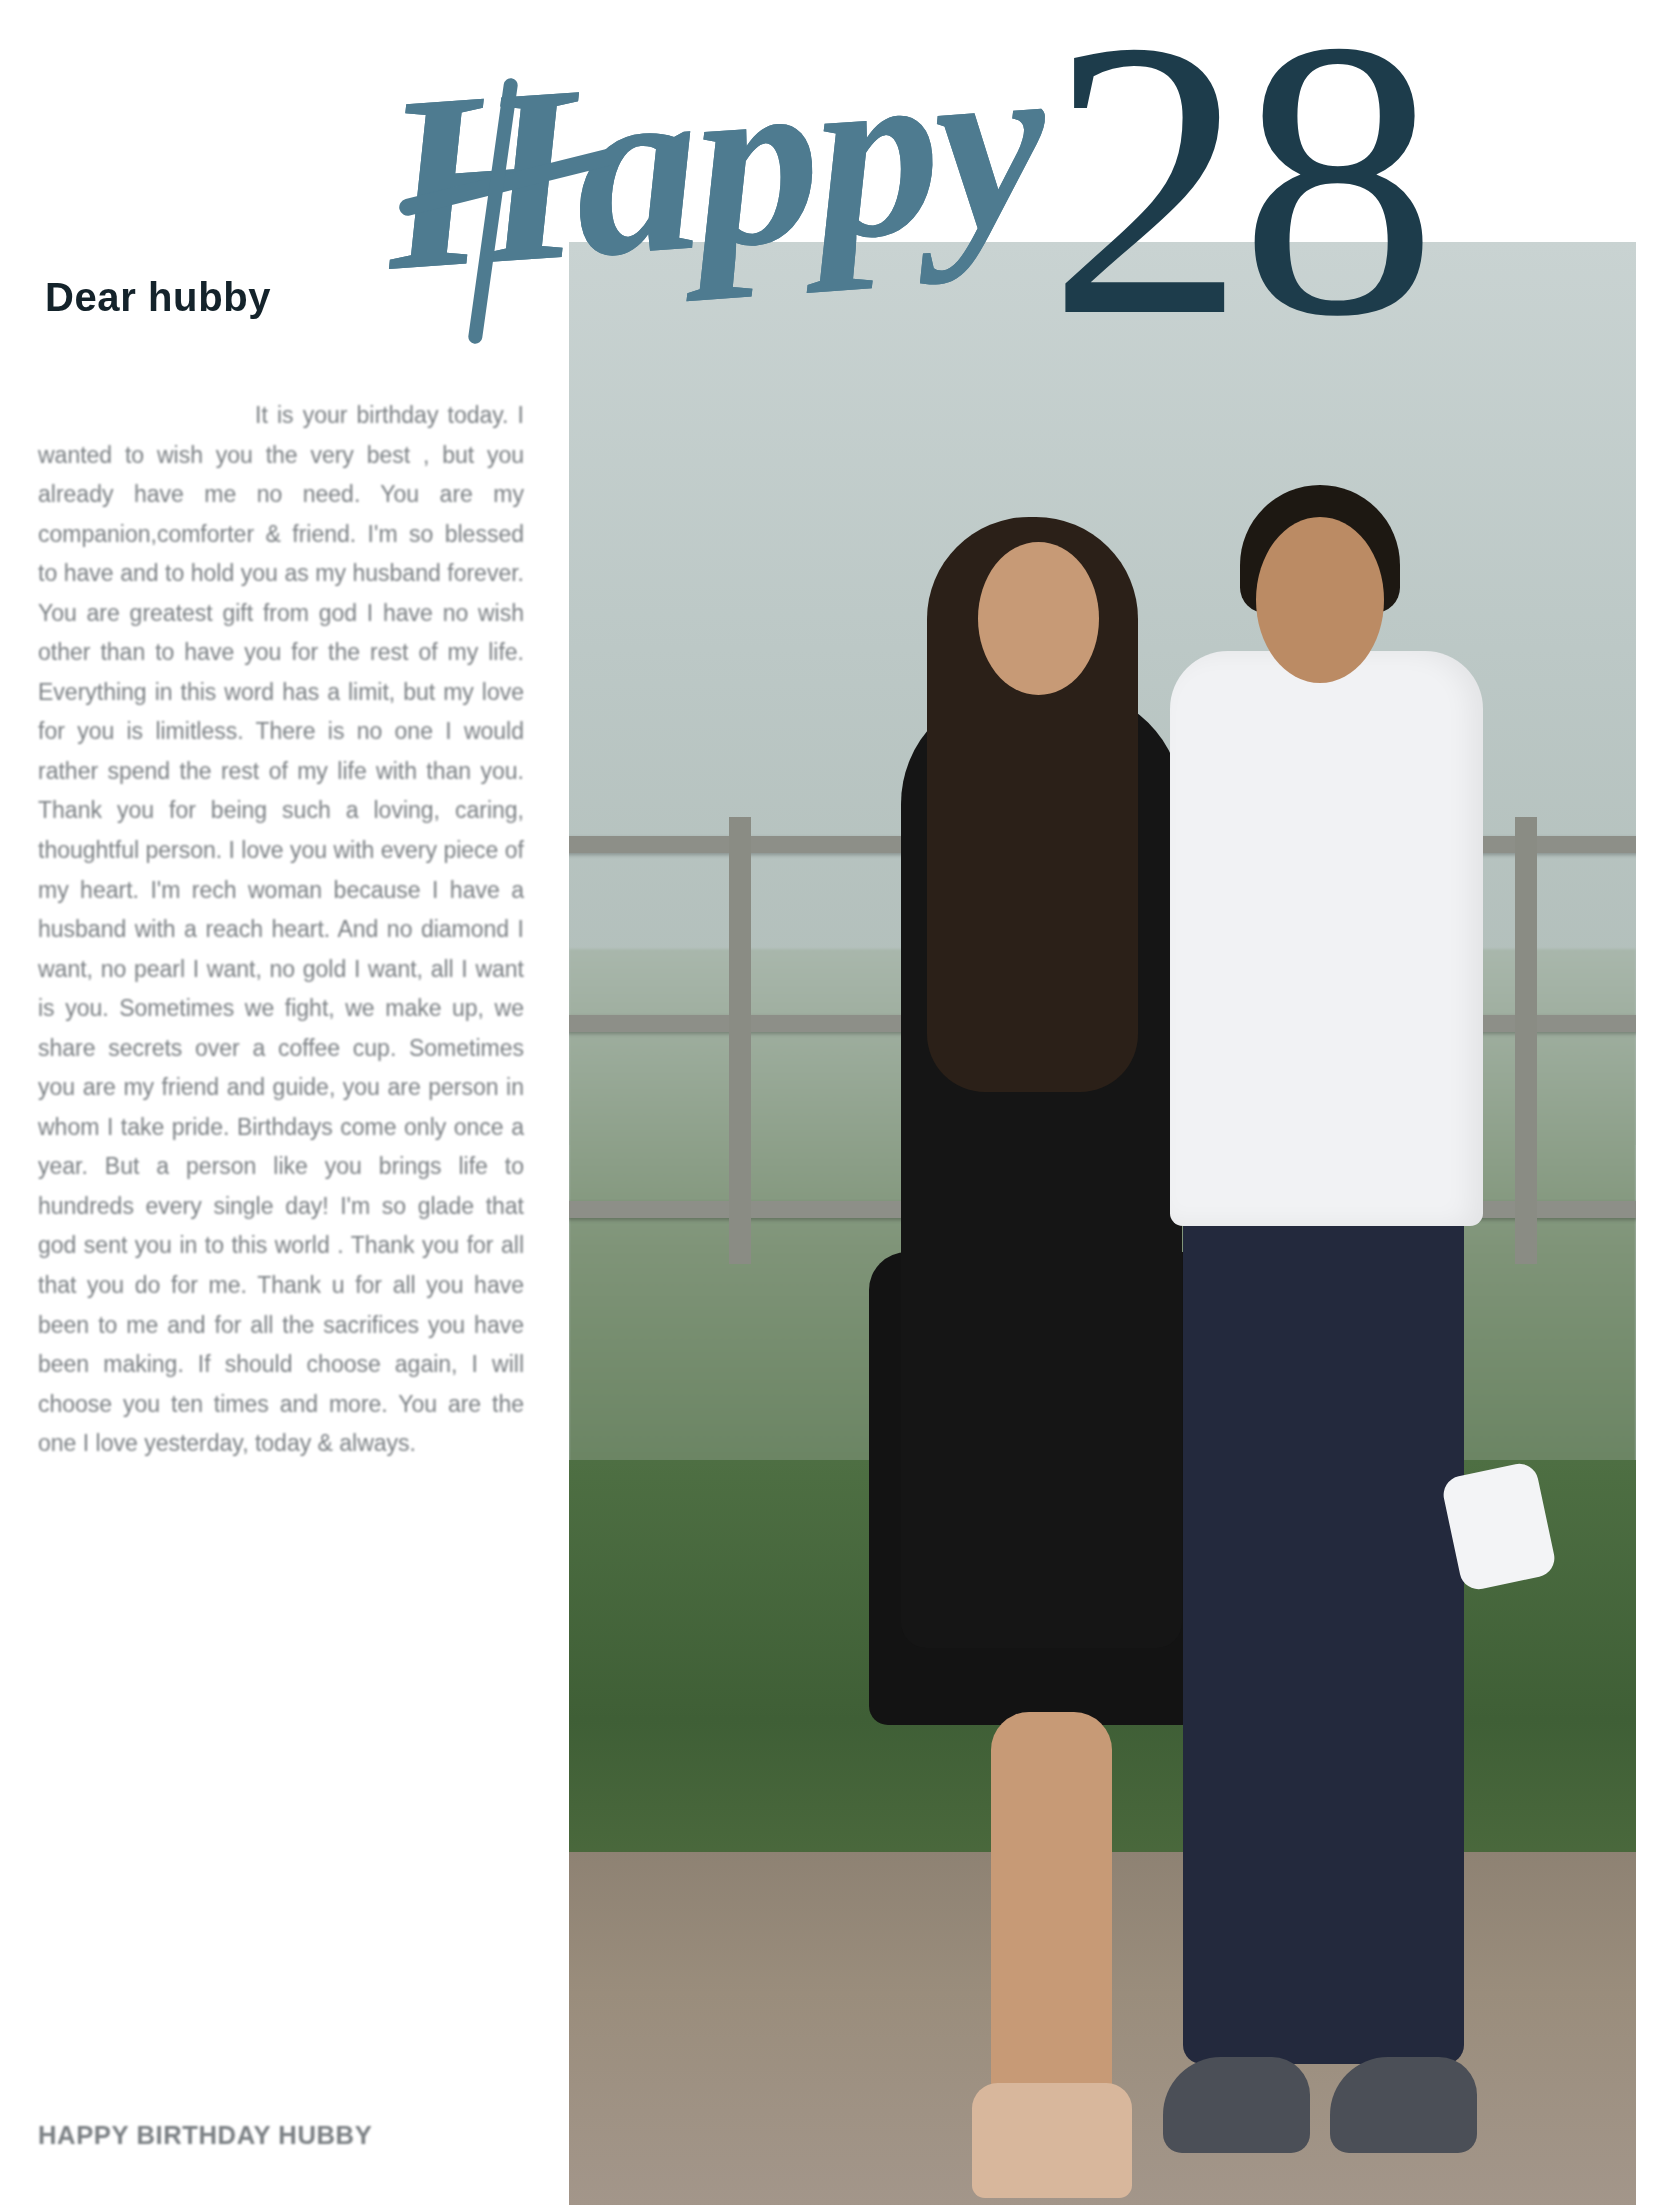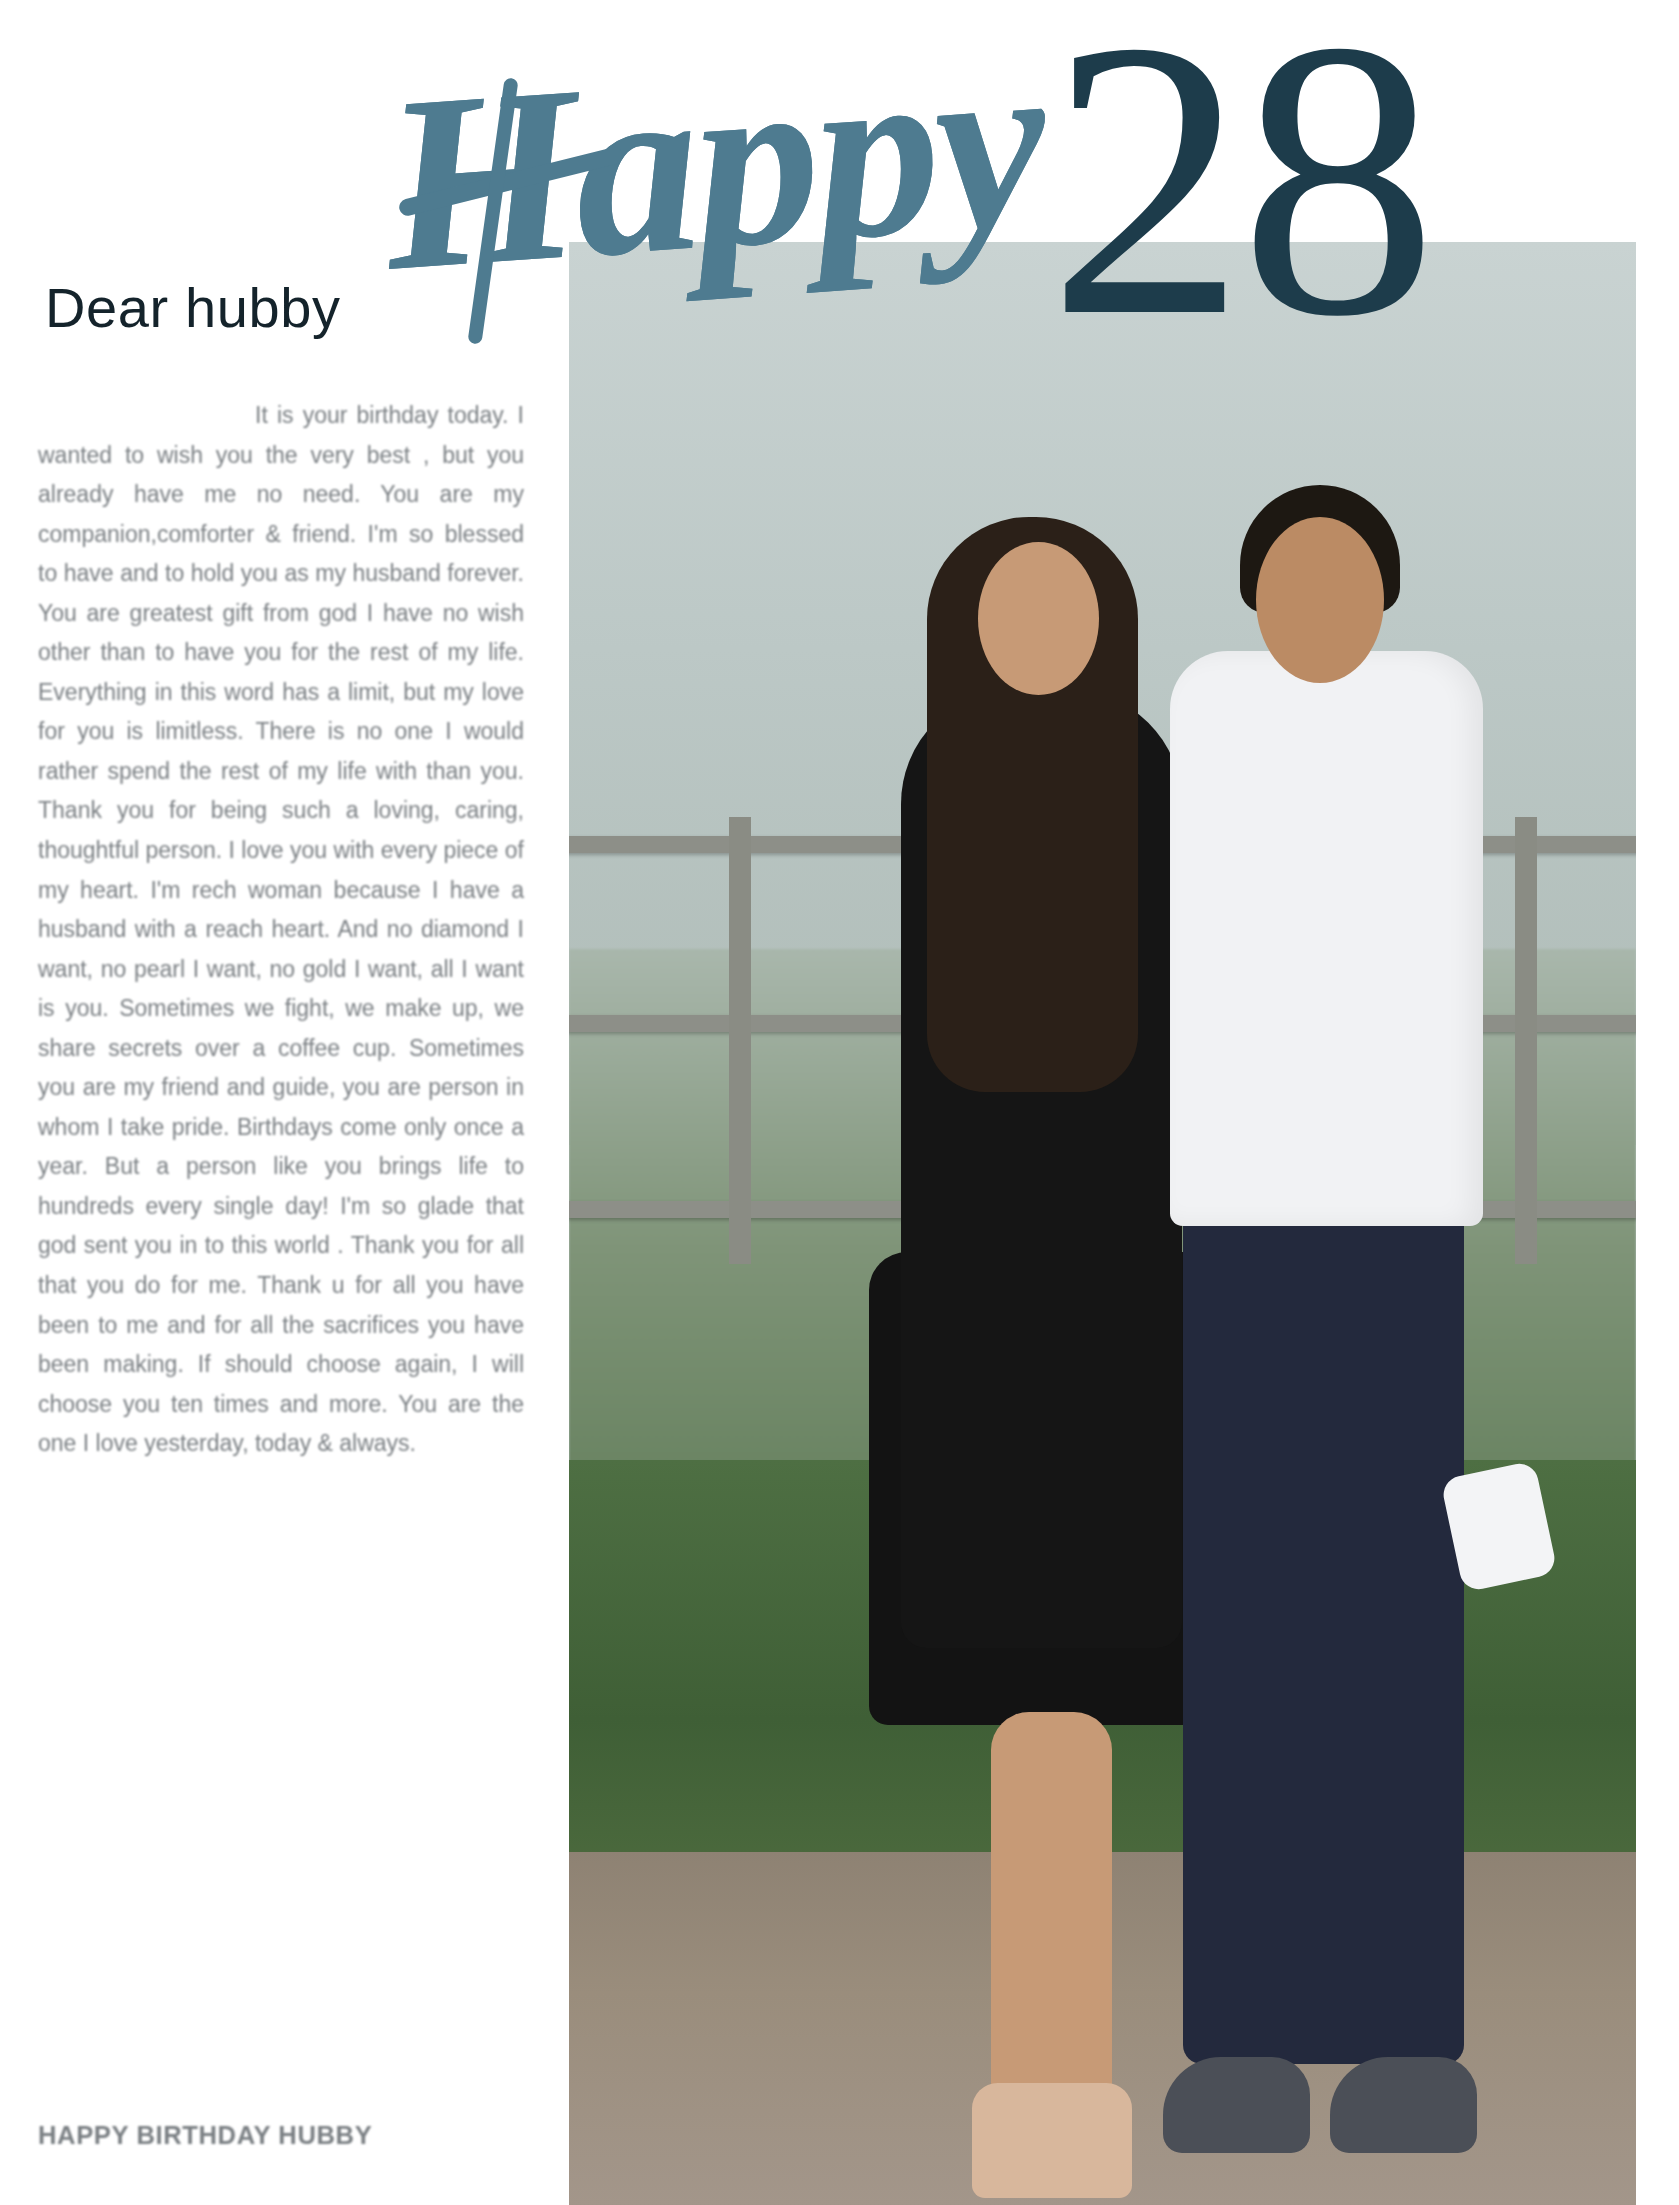--- a/index.html
+++ b/index.html
@@ -21,22 +21,22 @@
     position: absolute;
     inset: 0;
     background: #ffffff;
   }
 
   .greeting {
     position: absolute;
     left: 45px;
     top: 275px;
     font-family: "Liberation Sans", sans-serif;
-    font-size: 56px;
-    font-weight: 400;
+    font-size: 40px;
+    font-weight: 700;
     letter-spacing: 0.6px;
     color: #14232b;
     white-space: nowrap;
   }
 
   .happy-script {
     position: absolute;
     left: 384px;
     top: 19px;
     font-family: "Liberation Serif", serif;

